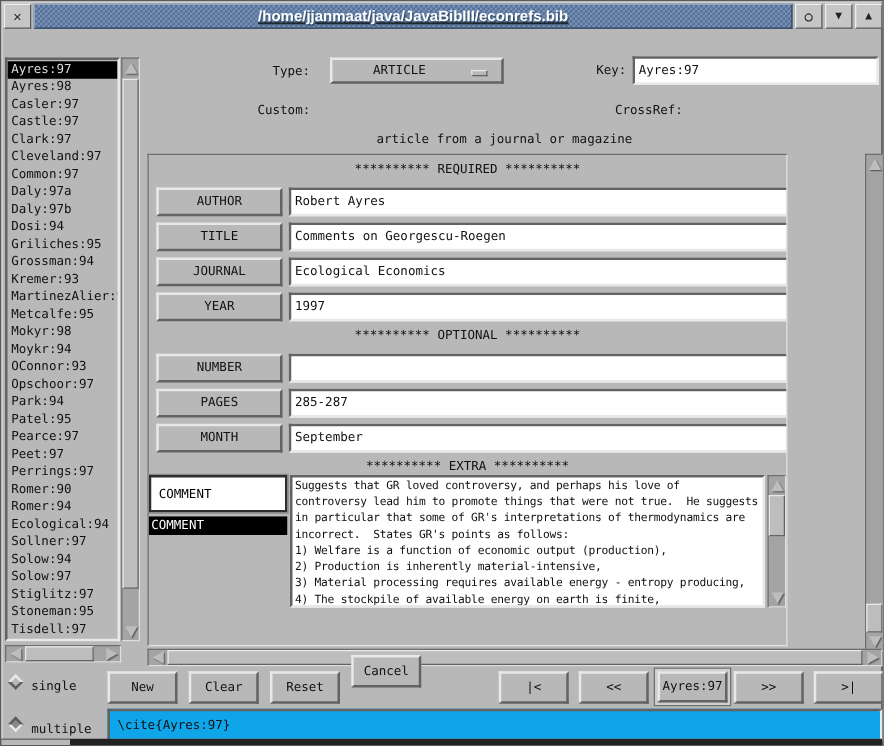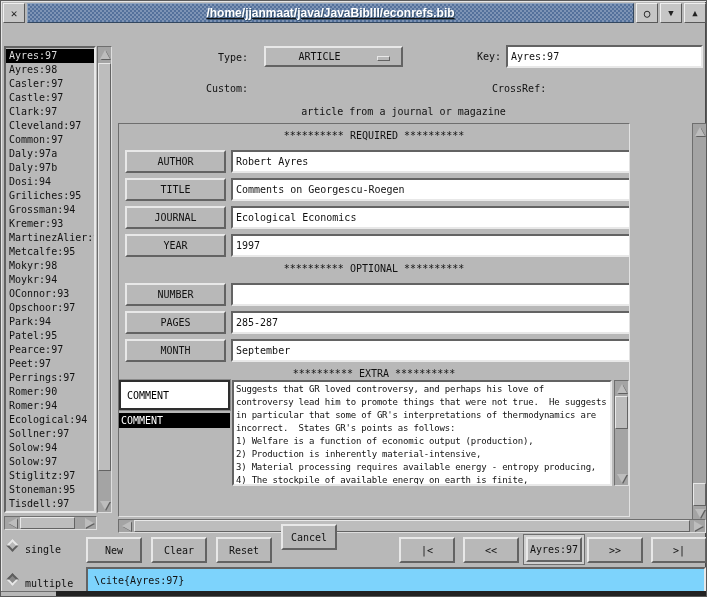--- a/index.html
+++ b/index.html
@@ -103,21 +103,21 @@
   .diamond.selected { background:#888; border-color:#5e5e5e #e8e8e8 #e8e8e8 #5e5e5e; }
   .btn {
     position:absolute; height:26px; width:56px;
     font-family:"DejaVu Sans Mono", monospace; font-size:10px; color:#111;
     display:flex; align-items:center; justify-content:center; cursor:default; padding:0;
   }
   .default-ring { position:absolute; left:522px; top:533px; width:62px; height:31px; padding:2px;
     border:1px solid #6e6e6e; background:#cfcfcf; }
   .default-ring .btn { position:relative; left:0; top:0; width:100%; height:100%; }
   .cite-field { position:absolute; left:85px; top:566px; width:620px; height:26px;
-    background:#7dd3fc; border:2px solid; border-color:#636363 #e8e8e8 #e8e8e8 #636363;
+    background:#0ea5e9; border:2px solid; border-color:#636363 #e8e8e8 #e8e8e8 #636363;
     font-family:"DejaVu Sans Mono", monospace; font-size:10px; padding:0 6px; color:#111; outline:none; }
   
   .bottom-frame { position:absolute; left:0; bottom:0; width:100%; height:5px; background:#222; }
   .bottom-frame .corner { position:absolute; left:0; top:0; width:55px; height:5px; background:#b8b8b8; border-top:1px solid #6e6e6e; }
 </style>
 </head>
 <body>
 
 <div class="window">
 

